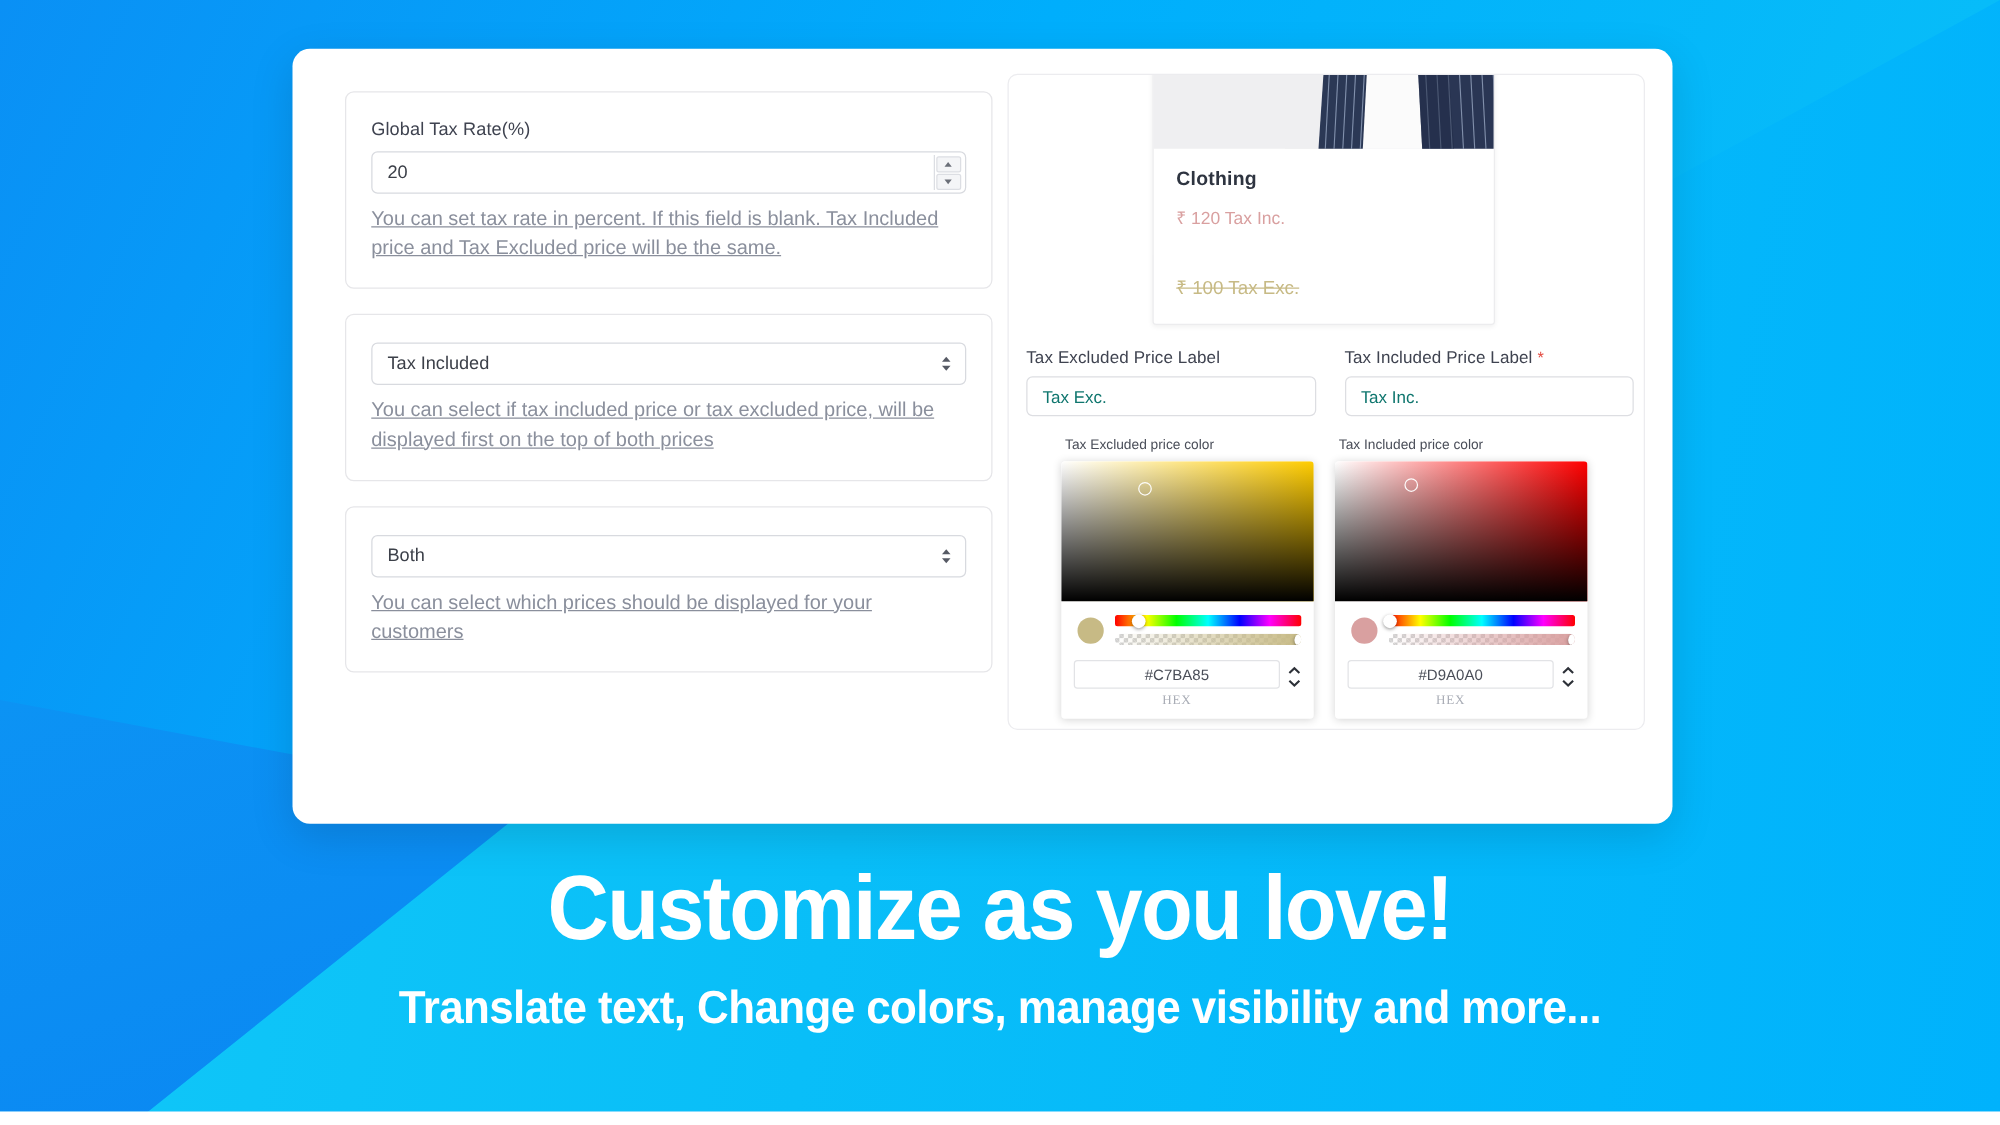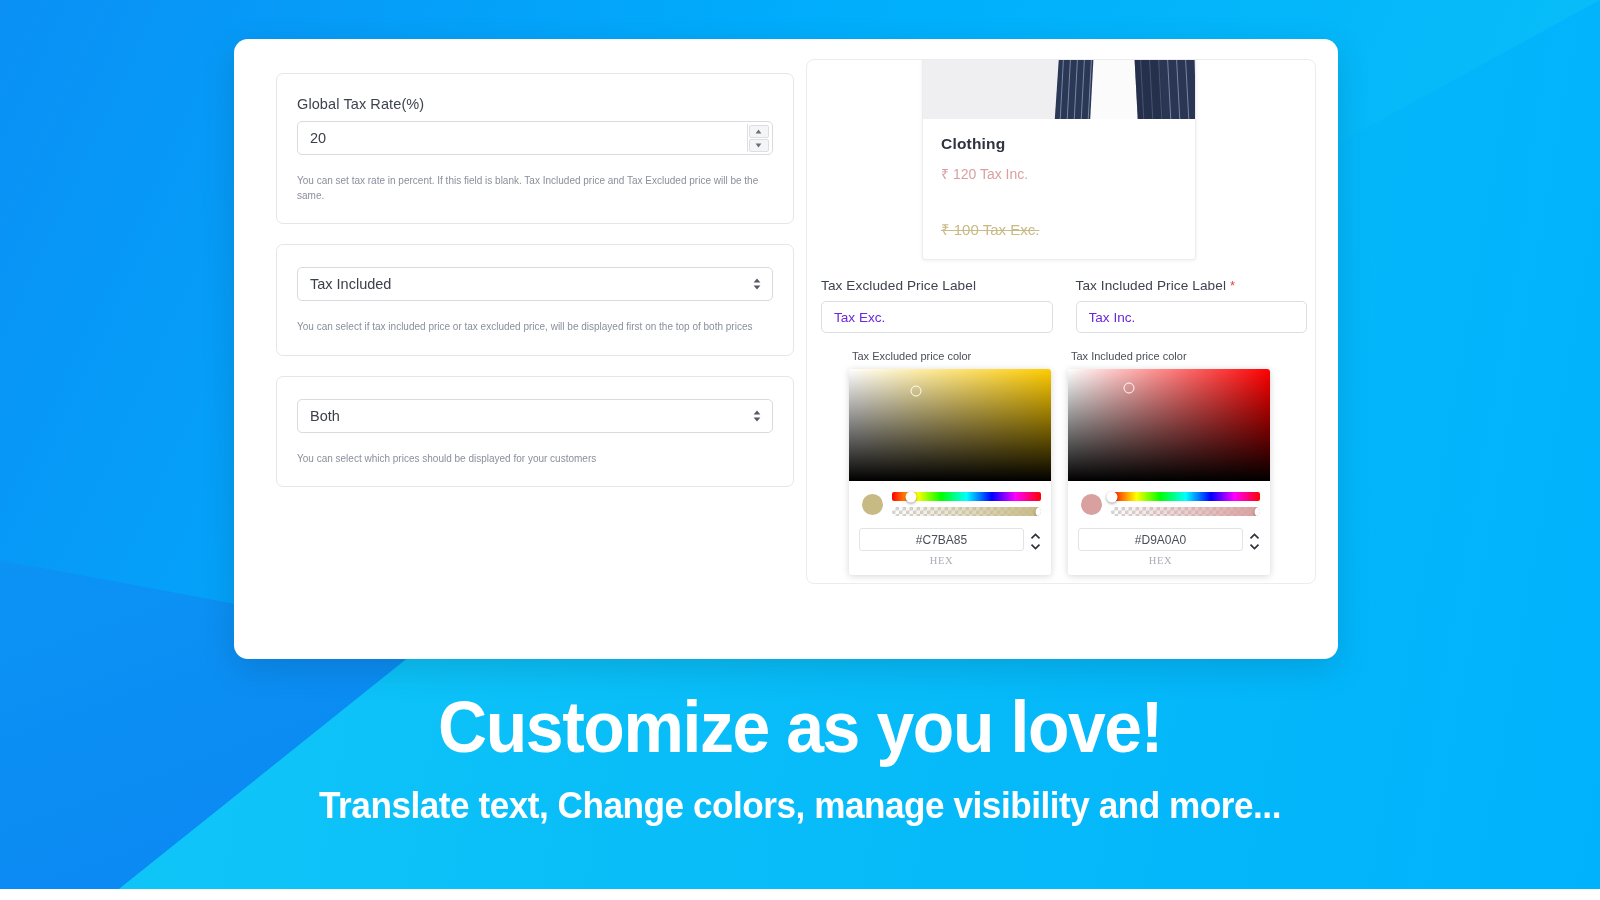--- a/index.html
+++ b/index.html
@@ -74,24 +74,25 @@
 
   .field-label {
     font-size: 14.5px;
     color: #3F4350;
     margin-bottom: 9px;
     letter-spacing: .1px;
   }
   .req-star { color: #E2473D; font-size: 13px; }
 
   .field-help {
-    font-size: 10px;
+    font-size: 16px;
     line-height: 1.45;
     color: #8A8F9C;
-    margin-top: 19px;
+    margin-top: 9px;
+    text-decoration: underline;
   }
 
   
   .num-wrap {
     position: relative;
     display: flex;
     align-items: stretch;
     height: 34px;
     border: 1px solid #D8DADF;
     border-radius: 5px;
@@ -219,21 +220,21 @@
   }
   .label-col { flex: 1; }
   .label-col .field-label { font-size: 13.6px; margin-bottom: 8px; }
   .text-input {
     width: 100%;
     height: 32px;
     border: 1px solid #DDDEE2;
     border-radius: 5px;
     padding: 0 12px;
     font-size: 13.6px;
-    color: #6d28d9;
+    color: #0f766e;
     font-family: "Liberation Sans", sans-serif;
     outline: none;
     background: #fff;
   }
 
   
   .pickers-row {
     position: absolute;
     left: 42px;
     top: 290px;

